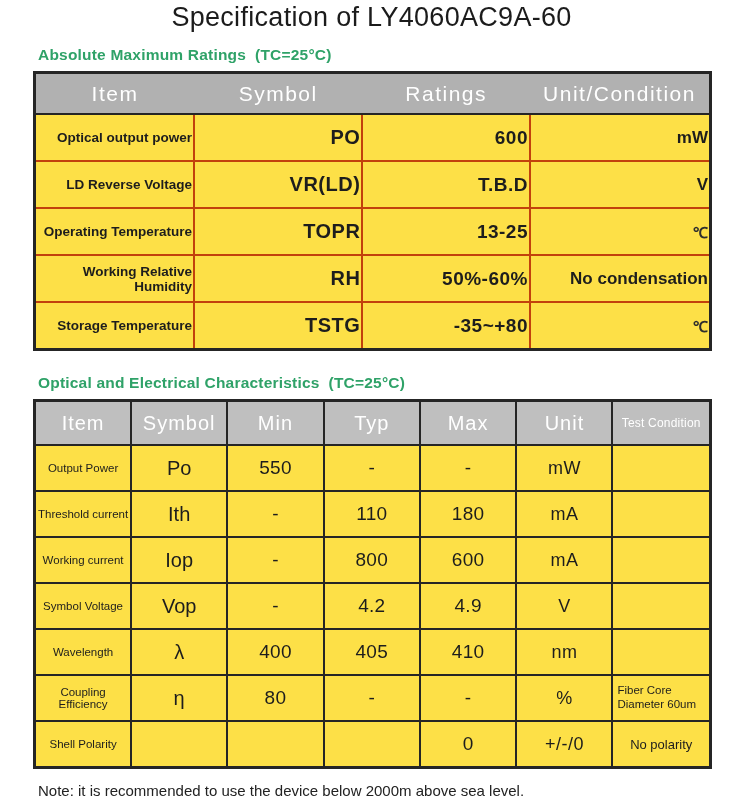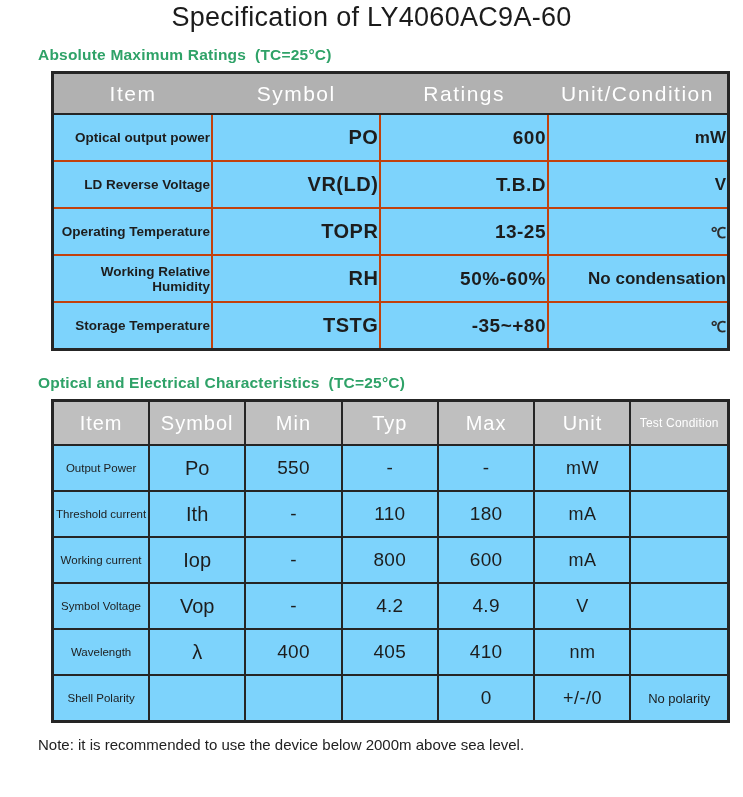--- a/index.html
+++ b/index.html
@@ -10,22 +10,22 @@
   .title{
     margin:0;padding-top:2px;text-align:center;
     font-size:27px;font-weight:400;letter-spacing:0.3px;color:#1b1b1b;
   }
   .section-heading{
     margin:13px 16px 7px 38px;font-size:15.5px;font-weight:700;color:#2fa268;
     letter-spacing:0.2px;
   }
   .section-heading.second{margin-top:23px;}
   table{
-    border-collapse:collapse;margin-left:51px;width:679px;table-layout:fixed;
-    background:#7dd3fc;
+    border-collapse:collapse;margin-left:33px;width:679px;table-layout:fixed;
+    background:#fde047;
   }
   
   .t1{border:3px solid #252525;}
   .t1 th{
     background:#b1b1b1;color:#ffffff;font-weight:400;font-size:21px;
     letter-spacing:1.5px;height:37px;border-bottom:2px solid #252525;
     border-left:none;border-right:none;text-align:center;
   }
   .t1 td{border:2px solid #c2410c;height:43px;text-align:right;font-weight:bold;}
   .t1 td.item{font-size:13.5px;}
@@ -173,20 +173,29 @@
         <tr>
           <td class="item">Wavelength</td>
           <td class="sym">λ</td>
           <td class="val">400</td>
           <td class="val">405</td>
           <td class="val">410</td>
           <td class="unit">nm</td>
           <td class="test-cell"></td>
         </tr>
         <tr>
+          <td class="item">Coupling Efficiency</td>
+          <td class="sym">η</td>
+          <td class="val">80</td>
+          <td class="val">-</td>
+          <td class="val">-</td>
+          <td class="unit">%</td>
+          <td class="test-cell long">Fiber Core Diameter 60um</td>
+        </tr>
+        <tr>
           <td class="item">Shell Polarity</td>
           <td class="sym"></td>
           <td class="val"></td>
           <td class="val"></td>
           <td class="val">0</td>
           <td class="unit">+/-/0</td>
           <td class="test-cell">No polarity</td>
         </tr>
       </tbody>
   </table>

